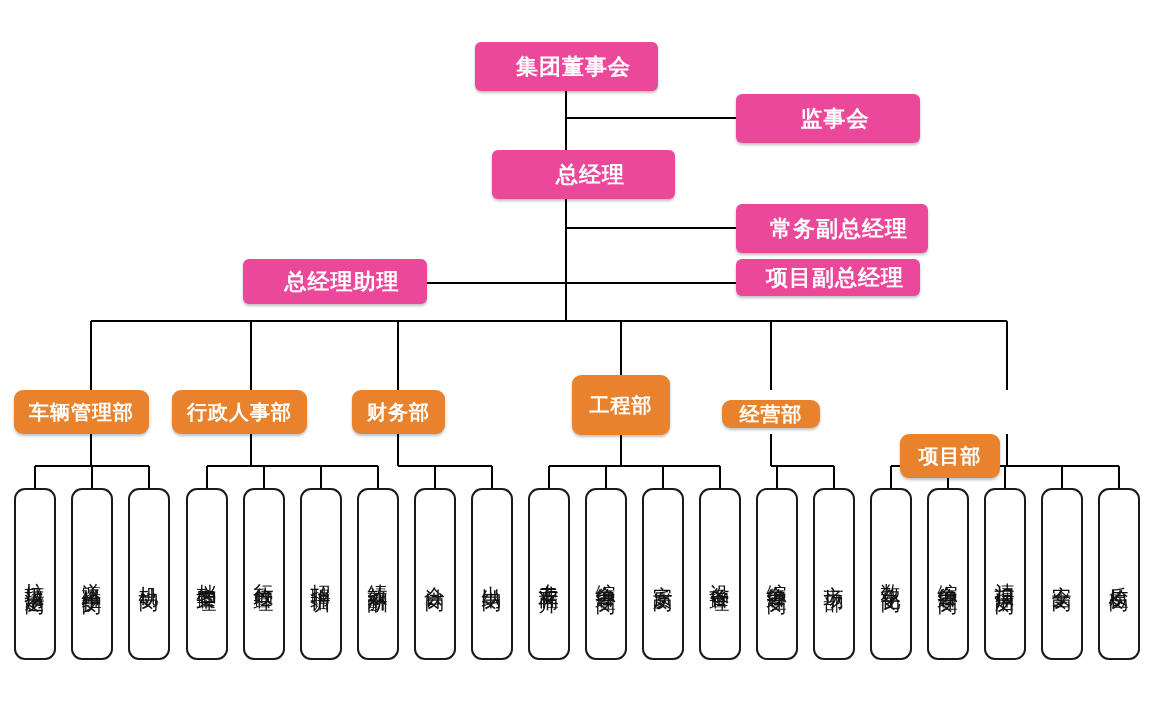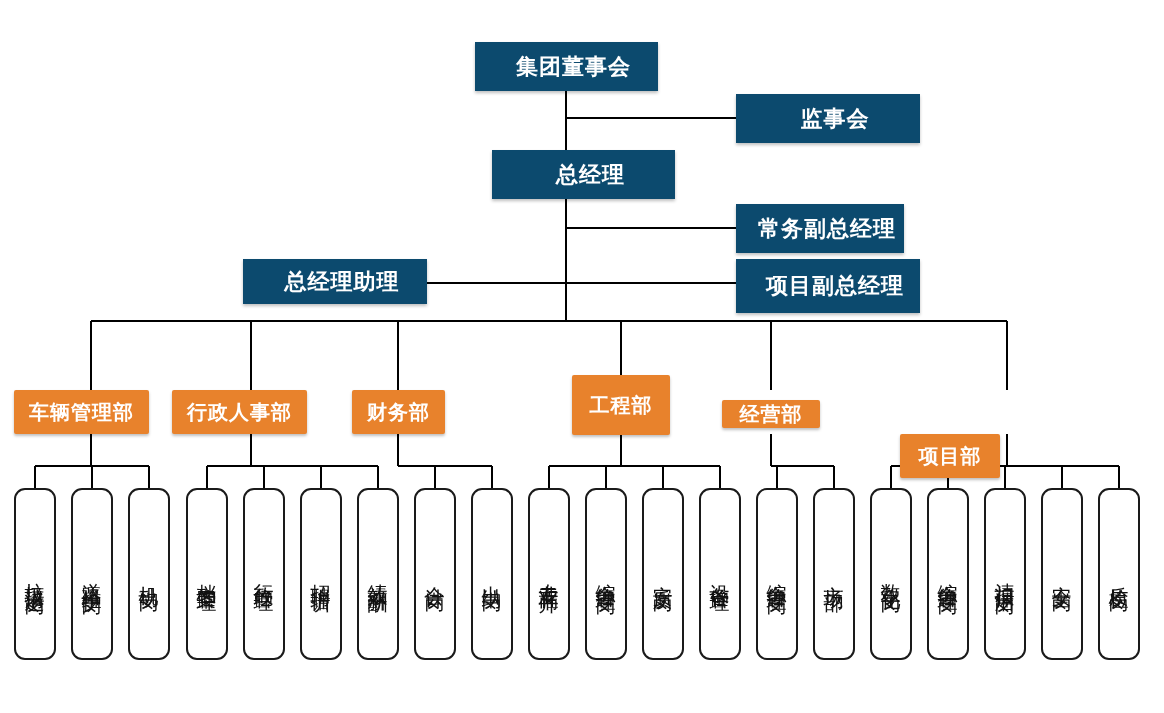--- a/index.html
+++ b/index.html
@@ -7,28 +7,28 @@
     width:1164px;height:713px;overflow:hidden;
     font-family:"Liberation Sans","DejaVu Sans",sans-serif;
   }
   #chart{position:relative;width:1164px;height:713px;background:#fff;}
   svg#wires{position:absolute;left:0;top:0;width:1164px;height:713px;}
 
   .node{position:absolute;box-sizing:border-box;display:flex;align-items:center;justify-content:center;}
 
   
   .node.exec{
-    background:#0c4a6e;border-radius:0;color:#ffffff;
+    background:#ec4899;border-radius:6px;color:#ffffff;
     font-size:22px;font-weight:700;letter-spacing:1px;
     box-shadow:0 2px 3px rgba(0,0,0,0.25);
     padding-left:14px;
   }
   
   .node.dept{
-    background:#e8822c;border-radius:2px;color:#ffffff;
+    background:#e8822c;border-radius:9px;color:#ffffff;
     font-size:20px;font-weight:700;letter-spacing:1px;
     box-shadow:0 2px 3px rgba(0,0,0,0.25);
   }
   
   .node.leaf{
     background:#ffffff;border:2px solid #1a1a1a;border-radius:11px;
     color:#111111;font-size:20px;font-weight:400;
     writing-mode:vertical-rl;text-orientation:upright;
     letter-spacing:3px;line-height:1.0;
     align-items:center;justify-content:center;
@@ -108,23 +108,23 @@
       <line x1="1005" y1="466" x2="1005" y2="488"></line>
       <line x1="1062" y1="466" x2="1062" y2="488"></line>
       <line x1="1119" y1="466" x2="1119" y2="488"></line>
     </g>
   </svg>
 
   <div id="exec-layer">
       <div class="node exec" style="left: 475px; top: 42px; width: 183px; height: 49px;">集团董事会</div>
       <div class="node exec" style="left: 736px; top: 94px; width: 184px; height: 49px; text-align: center;">监事会</div>
       <div class="node exec" style="left: 492px; top: 150px; width: 183px; height: 49px;">总经理</div>
-      <div class="node exec" style="left: 736px; top: 204px; width: 168px; height: 49px;">常务副总经理</div>
+      <div class="node exec" style="left: 736px; top: 204px; width: 192px; height: 49px;">常务副总经理</div>
       <div class="node exec" style="left: 243px; top: 259px; width: 184px; height: 45px;">总经理助理</div>
-      <div class="node exec" style="left: 736px; top: 259px; width: 184px; height: 54px; text-align: right;">项目副总经理</div>
+      <div class="node exec" style="left: 736px; top: 259px; width: 184px; height: 37px; text-align: right;">项目副总经理</div>
     </div>
   <div id="dept-layer">
       <div class="node dept" style="left: 14px; top: 390px; width: 135px; height: 44px;">车辆管理部</div>
       <div class="node dept" style="left: 172px; top: 390px; width: 135px; height: 44px;">行政人事部</div>
       <div class="node dept" style="left: 352px; top: 390px; width: 93px; height: 44px;">财务部</div>
       <div class="node dept" style="left: 572px; top: 375px; width: 98px; height: 60px;">工程部</div>
       <div class="node dept" style="left: 722px; top: 400px; width: 98px; height: 28px;">经营部</div>
       <div class="node dept" style="left: 900px; top: 390px; width: 100px; height: 44px; margin-top: 44px;">项目部</div>
     </div>
   <div id="leaf-layer">

